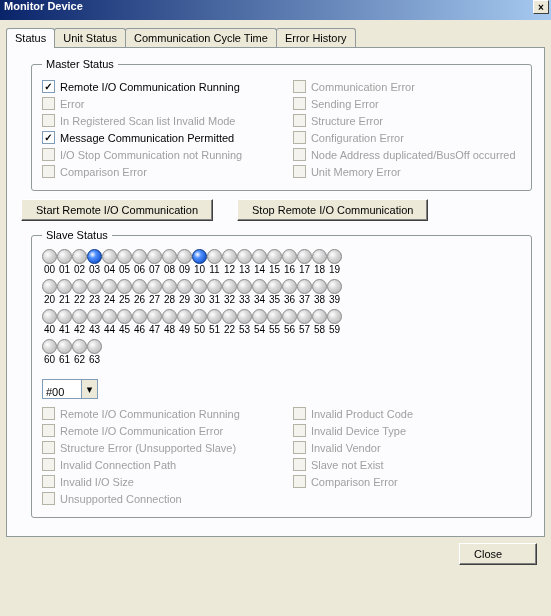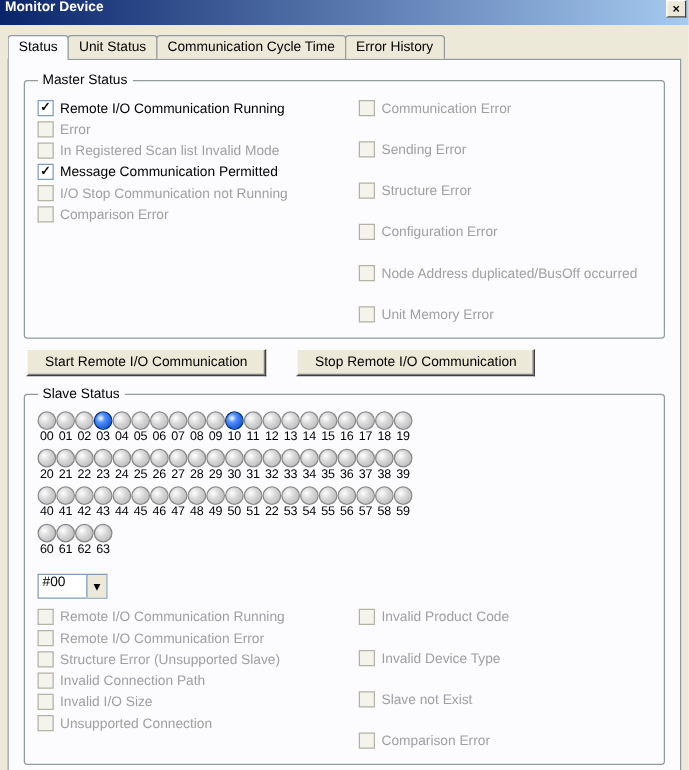--- a/index.html
+++ b/index.html
@@ -60,21 +60,21 @@
   .tabpanel {
     border: 1px solid #919b9c;
     background: #fcfcfe;
     flex: 1;
     padding: 10px 12px;
     position: relative;
   }
   fieldset {
     border: 1px solid #919b9c;
     border-radius: 3px;
-    margin: 0 0 8px 0;
+    margin: 0 0 8px 12px;
     padding: 8px 10px 10px 10px;
   }
   legend {
     padding: 0 4px;
     color: #000;
   }
   .chk-row {
     display: flex;
     align-items: center;
     height: 17px;
@@ -87,21 +87,21 @@
     display: inline-flex; align-items: center; justify-content: center;
     font-size: 10px; line-height: 1;
   }
   .chk.disabled { background: #f4f3ee; border-color:#b5b2a6; }
   .chk.checked::after { content: "✓"; font-weight: bold; color:#000; }
   .lbl { color: #000; }
   .lbl.disabled { color: #a0a0a0; }
   .cols { display: flex; }
   .col { display: flex; flex-direction: column; gap: 0px; }
   .col.left { flex: 1.1; }
-  .col.right { flex: 1; gap: 16px; }
+  .col.right { flex: 1; }
   .btnrow { display: flex; gap: 24px; margin: 2px 0 8px 2px; }
   .btn {
     border: 1px solid #404040;
     border-top-color: #fff; border-left-color: #fff;
     background: #ece9d8;
     padding: 4px 14px;
     box-shadow: inset -1px -1px 0 #808080, inset 1px 1px 0 #ece9d8;
     cursor: default;
   }
   .nodes-grid { display: flex; flex-direction: column; gap: 0; }
@@ -115,21 +115,21 @@
   }
   .led.on {
     background: radial-gradient(circle at 35% 35%, #fff 0%, #4f8fff 30%, #003db8 100%);
     border-color: #003080;
   }
   .nodelabel {
     width: 15px; text-align: center;
     font-size: 10px;
   }
   .combo {
-    display: inline-flex; align-items: flex-start;
+    display: inline-flex; align-items: flex-end;
     border: 1px solid #7f9db9;
     background: #fff;
     width: 56px; height: 20px;
     margin: 2px 0 6px 0;
   }
   .combo .val { flex:1; padding: 0 3px; }
   .combo .arrow {
     width: 16px; height: 100%;
     background: #ece9d8;
     border-left: 1px solid #7f9db9;
@@ -408,20 +408,24 @@
             <div class="chk-row">
               <span class="chk disabled"></span>
               <span class="lbl disabled">Invalid Product Code</span>
             </div>
             <div class="chk-row">
               <span class="chk disabled"></span>
               <span class="lbl disabled">Invalid Device Type</span>
             </div>
             <div class="chk-row">
               <span class="chk disabled"></span>
+              <span class="lbl disabled">Invalid Vendor</span>
+            </div>
+            <div class="chk-row">
+              <span class="chk disabled"></span>
               <span class="lbl disabled">Slave not Exist</span>
             </div>
             <div class="chk-row">
               <span class="chk disabled"></span>
               <span class="lbl disabled">Comparison Error</span>
             </div>
           </div>
       </div>
     </fieldset>
 

